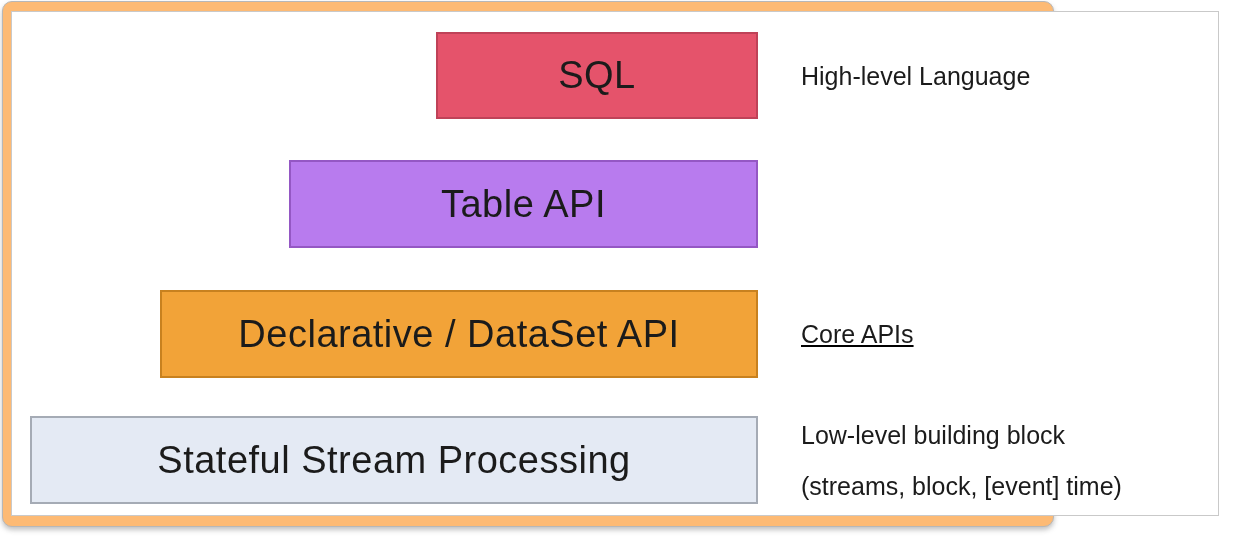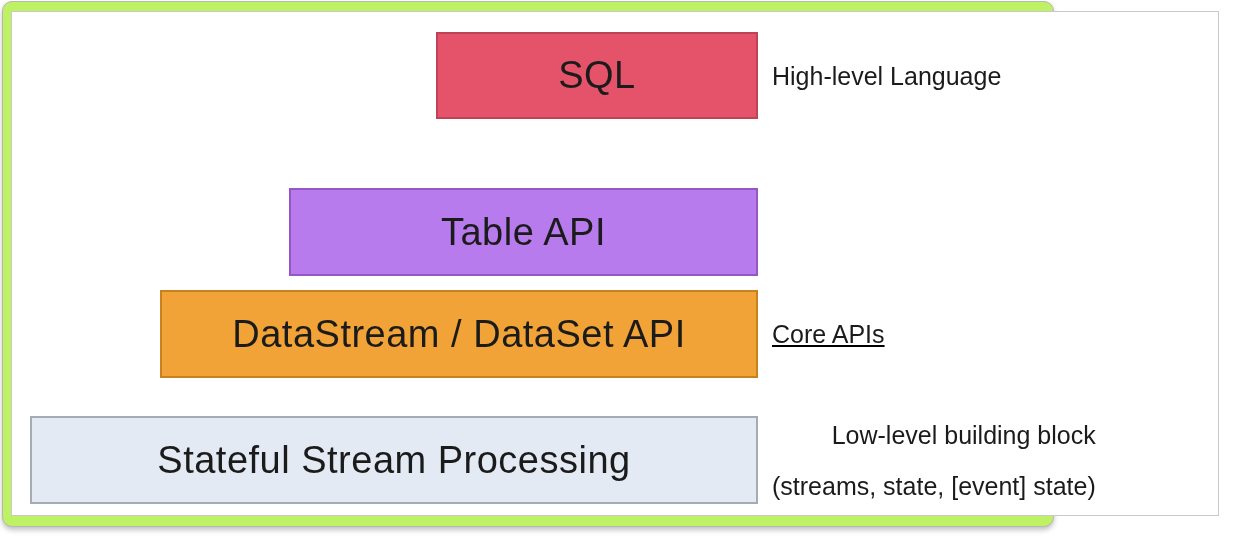--- a/index.html
+++ b/index.html
@@ -15,21 +15,21 @@
     position: relative;
     width: 1239px;
     height: 536px;
   }
   .outer-frame {
     position: absolute;
     left: 2px;
     top: 1px;
     width: 1052px;
     height: 526px;
-    background: #bef264;
+    background: #fdba74;
     border: 1px solid #b7b7b7;
     border-radius: 10px;
     box-shadow: 0 3px 5px rgba(120,120,120,0.45);
     box-sizing: border-box;
   }
   .inner-frame {
     position: absolute;
     left: 8px;
     top: 9px;
     width: 1208px;
@@ -47,25 +47,24 @@
     justify-content: center;
   }
   .box-label {
     font-size: 38px;
     color: #1b1b1b;
     letter-spacing: 0.5px;
     white-space: nowrap;
   }
   .annotation {
     position: absolute;
-    left: 760px;
+    left: 789px;
     display: flex;
     flex-direction: column;
     justify-content: center;
-    align-items: flex-end;
   }
   .annotation span {
     font-size: 25px;
     line-height: 34px;
     color: #1b1b1b;
     white-space: nowrap;
   }
   
   .box-0 { left: 424px; top: 20px;  width: 322px; height: 87px; }
   .box-1 { left: 277px; top: 148px; width: 469px; height: 88px; }
@@ -83,34 +82,34 @@
   <div class="outer-frame">
     <div class="inner-frame">
 
       <div class="layer-box box-0" style="background-color: rgb(229, 83, 107); border-color: rgb(191, 66, 88);">
         <span class="box-label">SQL</span>
       </div>
       <div class="annotation ann-0">
         <span>High-level Language</span>
       </div>
 
-      <div class="layer-box box-1" style="background-color: rgb(184, 123, 238); border-color: rgb(148, 87, 196); margin-top: 28px;">
+      <div class="layer-box box-1" style="background-color: rgb(184, 123, 238); border-color: rgb(148, 87, 196);">
         <span class="box-label">Table API</span>
       </div>
 
       <div class="layer-box box-2" style="background-color: rgb(242, 163, 56); border-color: rgb(200, 129, 31);">
-        <span class="box-label">DataStream / DataSet API</span>
+        <span class="box-label">Declarative / DataSet API</span>
       </div>
       <div class="annotation ann-2">
         <span>Core APIs</span>
       </div>
 
       <div class="layer-box box-3" style="background-color: rgb(228, 234, 244); border-color: rgb(165, 171, 181);">
         <span class="box-label">Stateful Stream Processing</span>
       </div>
       <div class="annotation ann-3">
         <span>Low-level building block</span>
-        <span>(streams, state, [event] state)</span>
+        <span>(streams, block, [event] time)</span>
       </div>
 
     </div>
   </div>
 </div>
 
 </body></html>

